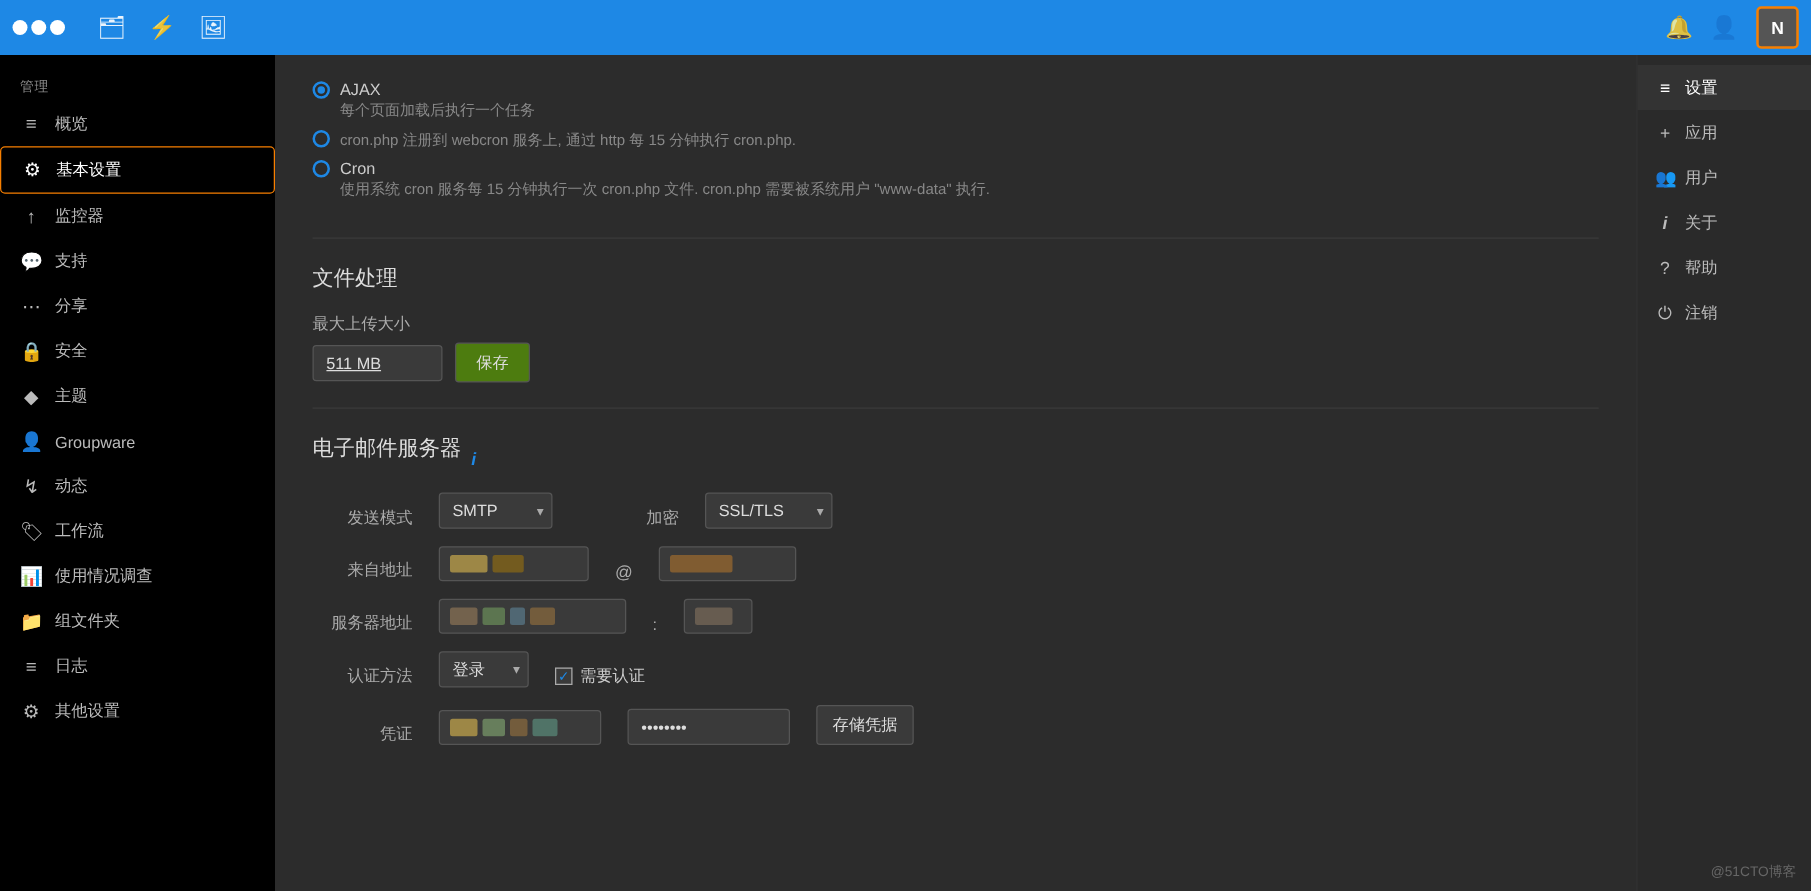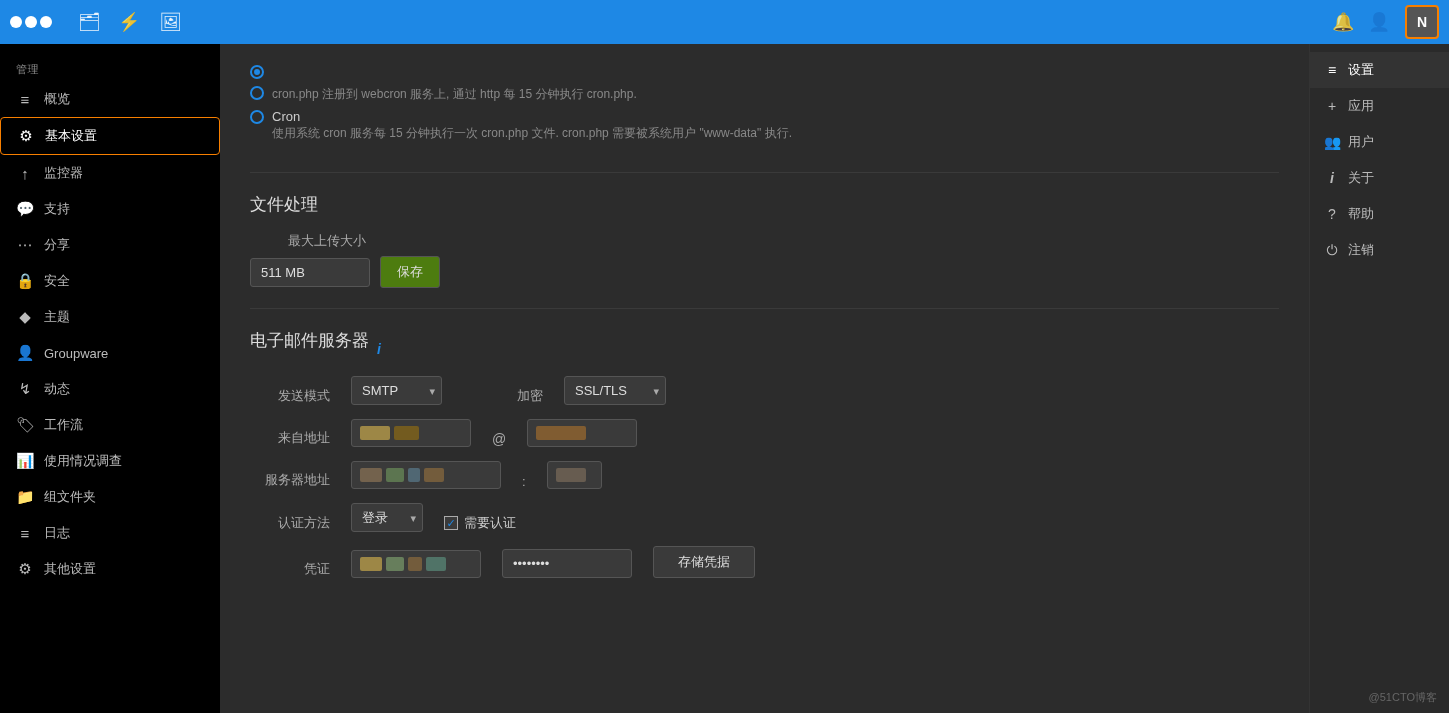--- a/index.html
+++ b/index.html
@@ -199,21 +199,21 @@
       border-radius: 3px;
       color: #ddd;
       padding: 6px 10px;
       font-size: 13px;
       outline: none;
     }
     .btn-store {
       background: #3a3a3a;
       border: 1px solid #555;
       color: #ddd;
-      padding: 6px 24px;
+      padding: 6px 12px;
       border-radius: 3px;
       cursor: pointer;
       font-size: 13px;
     }
     .checkbox-label {
       display: flex; align-items: center; gap: 6px; color: #ccc; font-size: 13px; cursor: pointer;
     }
     .checkbox-box {
       width: 14px; height: 14px; border: 1px solid #aaa;
       background: #3a3a3a; display: inline-flex; align-items: center; justify-content: center;
@@ -363,20 +363,24 @@
   </div>
 
   <div class="right-panel">
 
     <div class="content-area">
 
       <div class="cron-section">
 
         <div class="radio-option">
           <div class="radio-dot selected"></div>
+          <div class="radio-block">
+            <div class="radio-label">AJAX</div>
+            <div class="radio-desc">每个页面加载后执行一个任务</div>
+          </div>
         </div>
 
         <div class="radio-option">
           <div class="radio-dot"></div>
           <div class="radio-block">
             <div class="radio-desc">cron.php 注册到 webcron 服务上, 通过 http 每 15 分钟执行 cron.php.</div>
           </div>
         </div>
 
         <div class="radio-option">
@@ -385,23 +389,23 @@
             <div class="radio-label">Cron</div>
             <div class="radio-desc">使用系统 cron 服务每 15 分钟执行一次 cron.php 文件. cron.php 需要被系统用户 "www-data" 执行.</div>
           </div>
         </div>
       </div>
 
       <hr class="divider">
 
       <div class="file-section">
         <div class="section-title">文件处理</div>
-        <div class="field-label" style="margin-bottom:6px;margin-left:38px;">最大上传大小</div>
+        <div class="field-label" style="margin-bottom:6px;">最大上传大小</div>
         <div class="field-row">
-          <input class="text-input" type="text" value="511 MB" style="width: 120px;">
+          <input class="text-input" type="text" value="511 MB" style="width: 104px; text-decoration: underline;">
           <button class="btn-save">保存</button>
         </div>
       </div>
 
       <hr class="divider">
 
       <div class="email-section">
         <div class="section-title-row">
           <span class="section-title">电子邮件服务器</span>
           <span class="info-icon">i</span>

